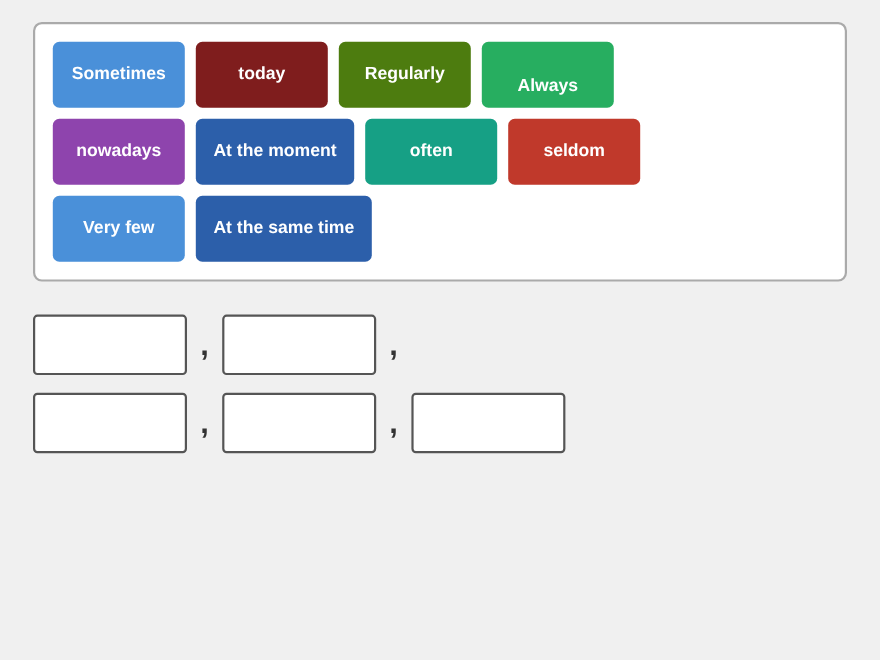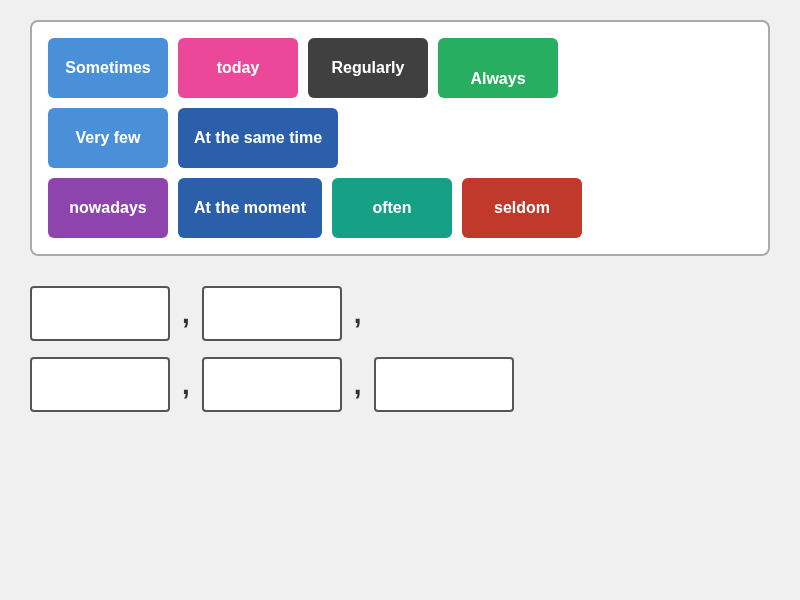--- a/index.html
+++ b/index.html
@@ -49,22 +49,22 @@
       font-weight: bold;
       color: #fff;
       cursor: pointer;
       min-width: 120px;
       min-height: 60px;
       text-align: center;
       line-height: 1.2;
     }
 
     .blue-light   { background-color: #4a90d9; }
-    .red          { background-color: #ec4899; }
-    .orange       { background-color: #404040; }
+    .red          { background-color: #7f1d1d; }
+    .orange       { background-color: #4d7c0f; }
     .green        { background-color: #27ae60; align-items: flex-end; }
     .purple       { background-color: #8e44ad; }
     .blue-dark    { background-color: #2c5faa; }
     .teal         { background-color: #16a085; }
     .red-dark     { background-color: #c0392b; }
 
     .drop-area-section {
       width: 740px;
       display: flex;
       flex-direction: column;
@@ -107,40 +107,40 @@
     </div>
     <div class="word-chip orange">
       <span>Regularly</span>
     </div>
     <div class="word-chip green">
       <span>Always</span>
     </div>
   </div>
 
   <div class="word-bank-row">
-    <div class="word-chip blue-light">
-      <span>Very few</span>
-    </div>
-    <div class="word-chip blue-dark">
-      <span>At the same time</span>
-    </div>
-  </div>
-
-  <div class="word-bank-row">
     <div class="word-chip purple">
       <span>nowadays</span>
     </div>
     <div class="word-chip blue-dark">
       <span>At the moment</span>
     </div>
     <div class="word-chip teal">
       <span>often</span>
     </div>
     <div class="word-chip red-dark">
       <span>seldom</span>
+    </div>
+  </div>
+
+  <div class="word-bank-row">
+    <div class="word-chip blue-light">
+      <span>Very few</span>
+    </div>
+    <div class="word-chip blue-dark">
+      <span>At the same time</span>
     </div>
   </div>
 </div>
 
 <div class="drop-area-section">
 
   <div class="drop-row">
     <div class="drop-box"></div>
     <span class="comma">,</span>
     <div class="drop-box"></div>

